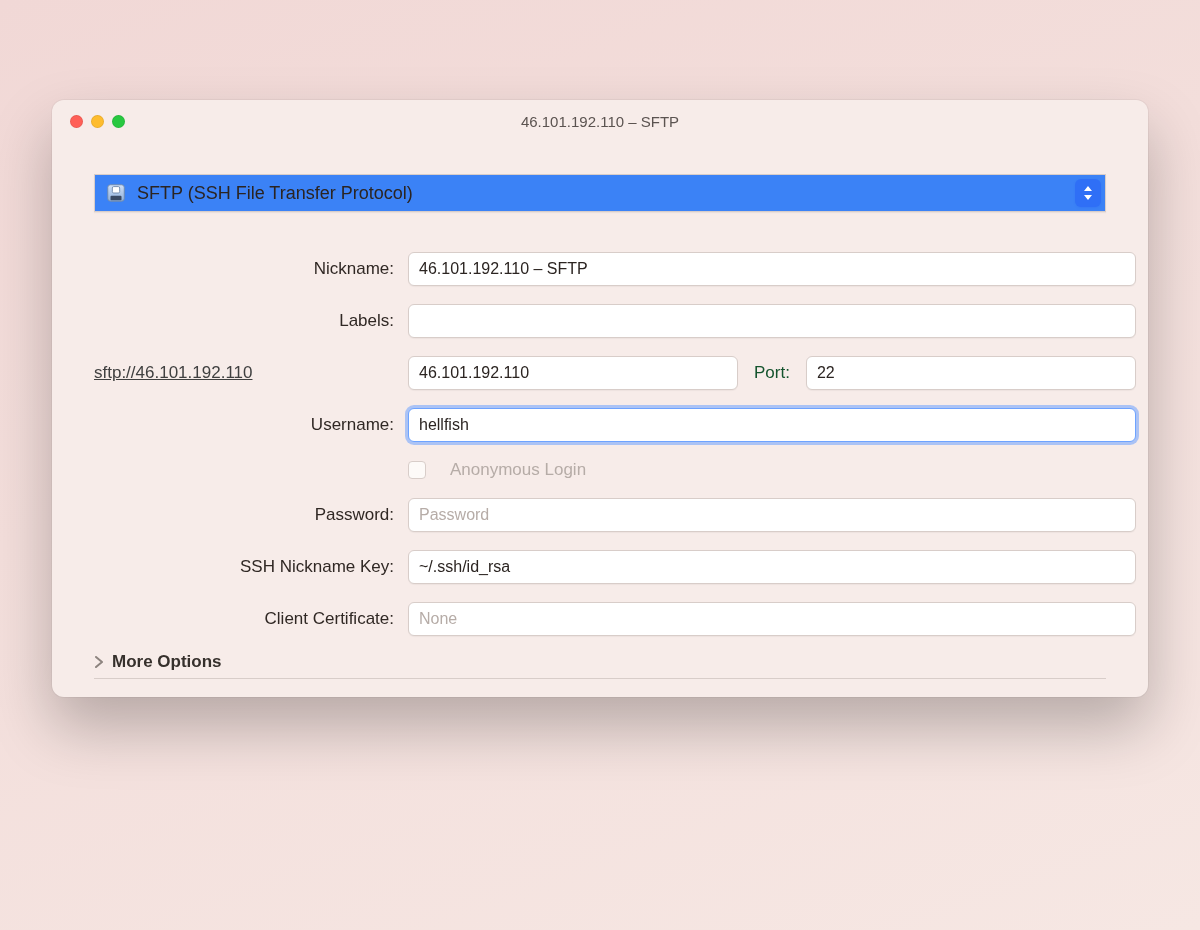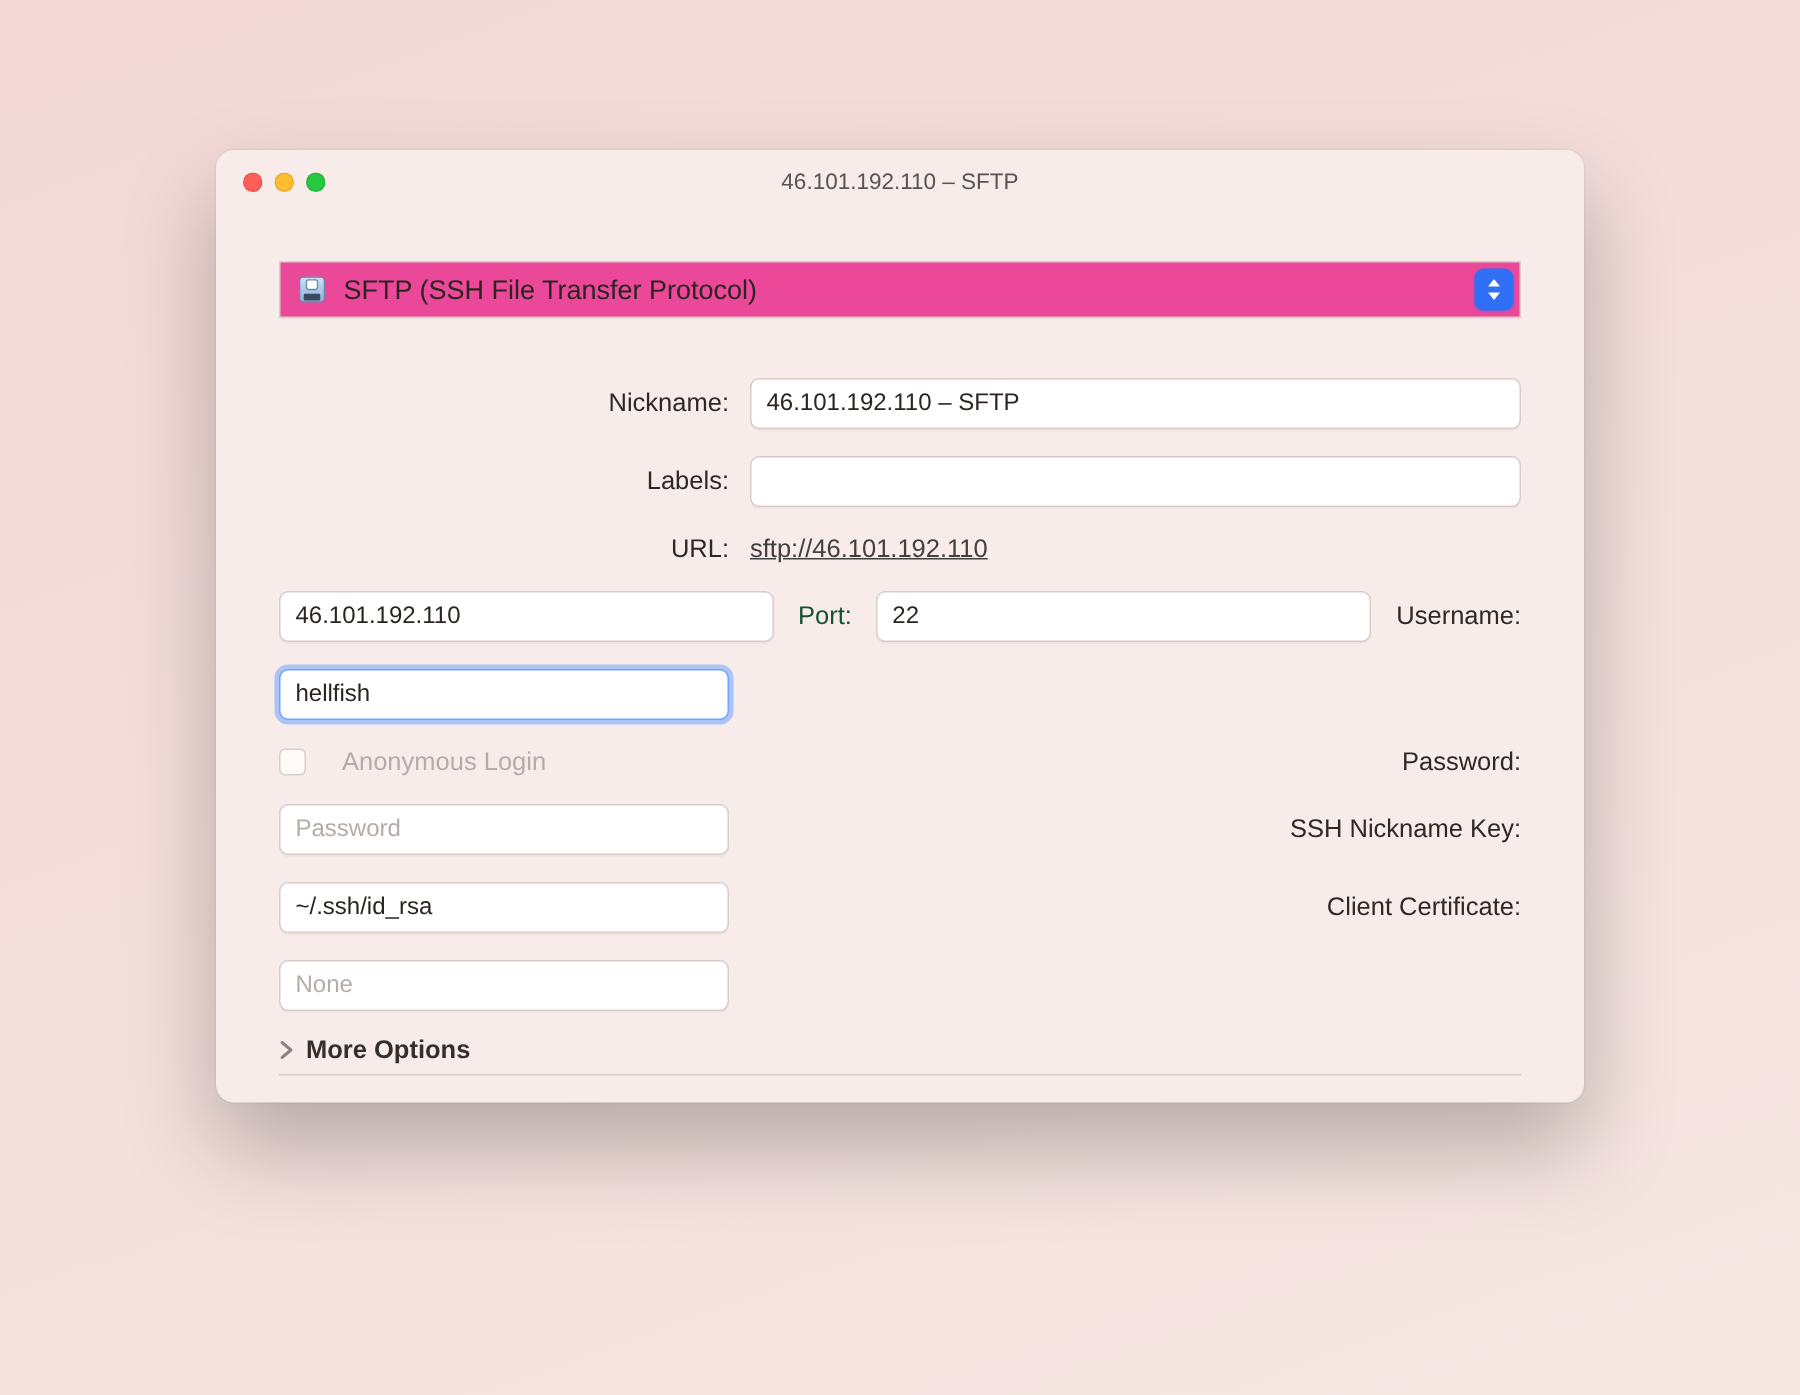--- a/index.html
+++ b/index.html
@@ -6,21 +6,21 @@
   html, body { width: 1200px; height: 930px; }
   body {
     font-family: -apple-system, "Helvetica Neue", Helvetica, Arial, sans-serif;
     background: linear-gradient(160deg, #f1d8d6 0%, #f3dedb 40%, #f6e7e3 100%);
     display: flex;
     align-items: flex-start;
     justify-content: center;
     padding-top: 100px;
   }
   .window {
-    width: 912px;
+    width: 1096px;
     background: #f7ece9;
     border-radius: 12px;
     box-shadow: 0 30px 60px rgba(0,0,0,0.25), 0 0 0 1px rgba(0,0,0,0.04);
     overflow: hidden;
   }
   .titlebar {
     height: 44px;
     display: flex;
     align-items: center;
     position: relative;
@@ -47,21 +47,21 @@
     padding: 30px 42px 18px 42px;
   }
   
   .protocol-row {
     margin-bottom: 40px;
   }
   .protocol-combo {
     position: relative;
     width: 100%;
     height: 38px;
-    background: #ec4899;
+    background: #3b82f6;
     border: 1px solid #d8cdc9;
     border-radius: 0;
     box-shadow: 0 1px 1px rgba(0,0,0,0.05);
     display: flex;
     align-items: center;
     padding: 0 10px;
     font-size: 18px;
     color: #2b2421;
     cursor: default;
   }
@@ -211,21 +211,20 @@
       <div class="lbl">Nickname:</div>
       <div class="field">
         <input class="textbox" value="46.101.192.110 – SFTP" style="">
       </div>
 
       <div class="lbl">Labels:</div>
       <div class="field">
         <input class="textbox" value="" style="">
       </div>
 
-      <div class="lbl">URL:</div>
       <div class="field">
         <a class="linkv" href="sftp://46.101.192.110">sftp://46.101.192.110</a>
       </div>
 
       <div class="field server-row">
         <input class="textbox" value="46.101.192.110" style="">
         <span class="port-lbl">Port:</span>
         <input class="textbox port-box" value="22" style="">
       </div>
 

